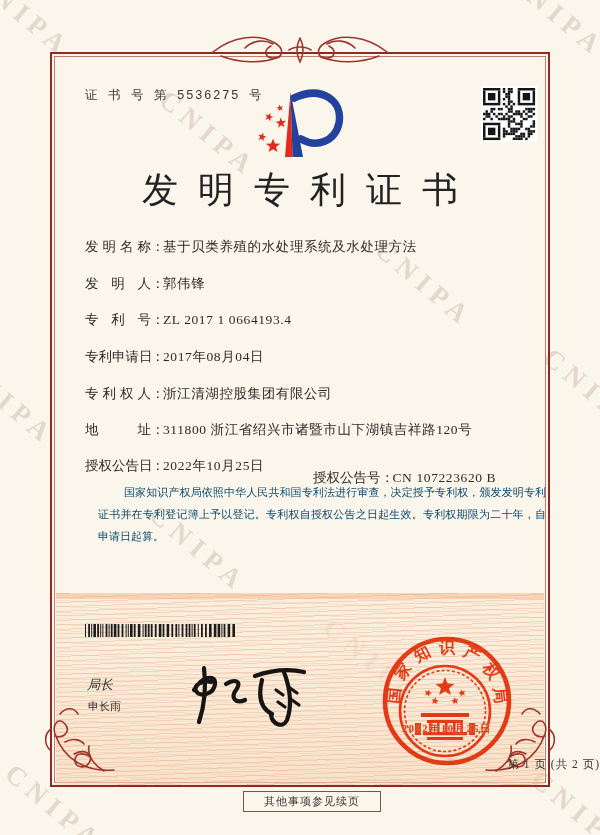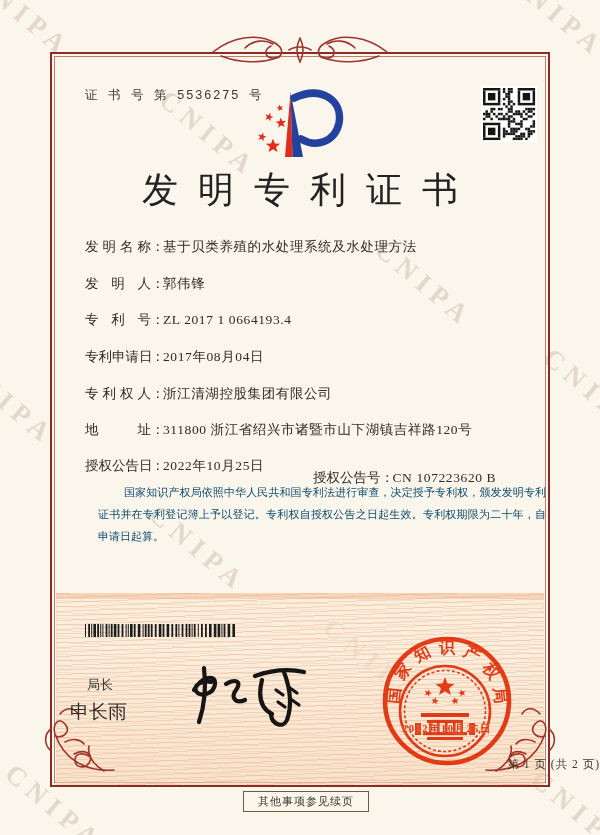--- a/index.html
+++ b/index.html
@@ -41,40 +41,40 @@
   .colon{display:inline-block; width:12px;}
   .fval{letter-spacing:0.6px;text-align:right;}
   .grp2{position:absolute; left:228px; top:12px; white-space:nowrap;}
   
   .paras{position:absolute; left:98px; top:481px; width:448px;
     font-size:11px; line-height:22px; text-align:justify; color:#0c4a6e;}
   .paras p{margin:0; text-indent:26px;}
   
   .barcode{position:absolute; left:85px; top:624px; width:152px; height:13px;}
   .director-label{position:absolute; left:87px; top:676px; font-size:13px;
-    font-family:"Liberation Sans", sans-serif; color:#33302c;}
-  .director-name{position:absolute; left:70px; top:699px; font-size:19px;
+    font-family:"Liberation Sans", sans-serif; color:#33302c;font-style:italic;}
+  .director-name{position:absolute; left:88px; top:699px; font-size:11px;
     font-family:"Liberation Sans", sans-serif; color:#2e2b28;}
   .signature{position:absolute; left:180px; top:645px; width:140px; height:90px;}
   
   .seal{position:absolute; left:377px; top:631px; width:140px; height:140px;
     mix-blend-mode:multiply; opacity:0.95;}
   .seal svg{position:absolute; left:0; top:0;}
   .seal-ch{
     position:absolute; left:50%; top:50%; width:20px; height:20px; margin:-10px 0 0 -10px;
     font-size:16px; font-weight:700; color:#e8380f; text-align:center; line-height:20px;
     transform:rotate(var(--a)) translateY(-53px);
   }
   .seal-date{position:absolute; left:0; top:91px; width:100%; text-align:center;
     font-size:10.5px; letter-spacing:1.5px; color:#e8380f; font-weight:700;
     text-shadow:0 0 2px rgba(251,246,236,0.8);}
   
   .page-info{position:absolute; left:0; top:757px; width:100%; text-align:right;
     font-size:11.5px; letter-spacing:1px; color:#3b3631;}
-  .note-box{position:absolute; left:243px; top:791px; width:126px; height:21px;
+  .note-box{position:absolute; left:243px; top:791px; width:138px; height:21px;
     border:1px solid #6b5a4a; box-sizing:border-box; text-align:center;
     font-size:11px; line-height:19px; color:#3a332c; letter-spacing:1px;}
 </style>
 </head>
 <body>
 
 <div class="page">
 
   <span class="wm" style="left:22px;  top:14px">CNIPA</span>
   <span class="wm" style="left:208px; top:134px">CNIPA</span>

